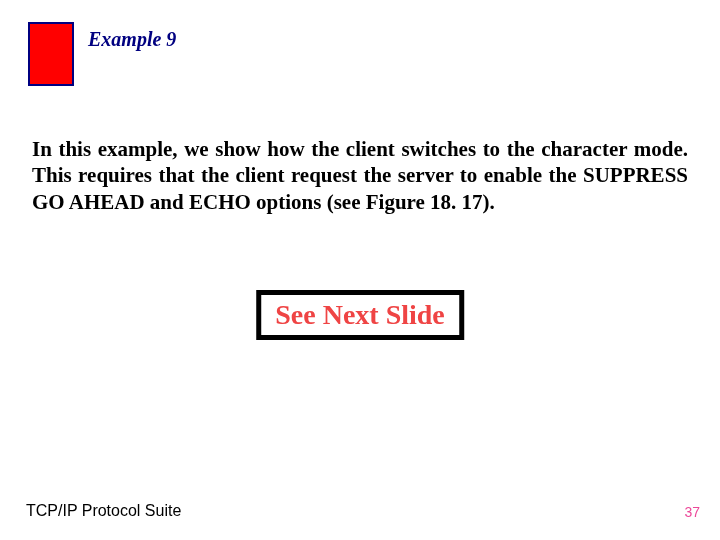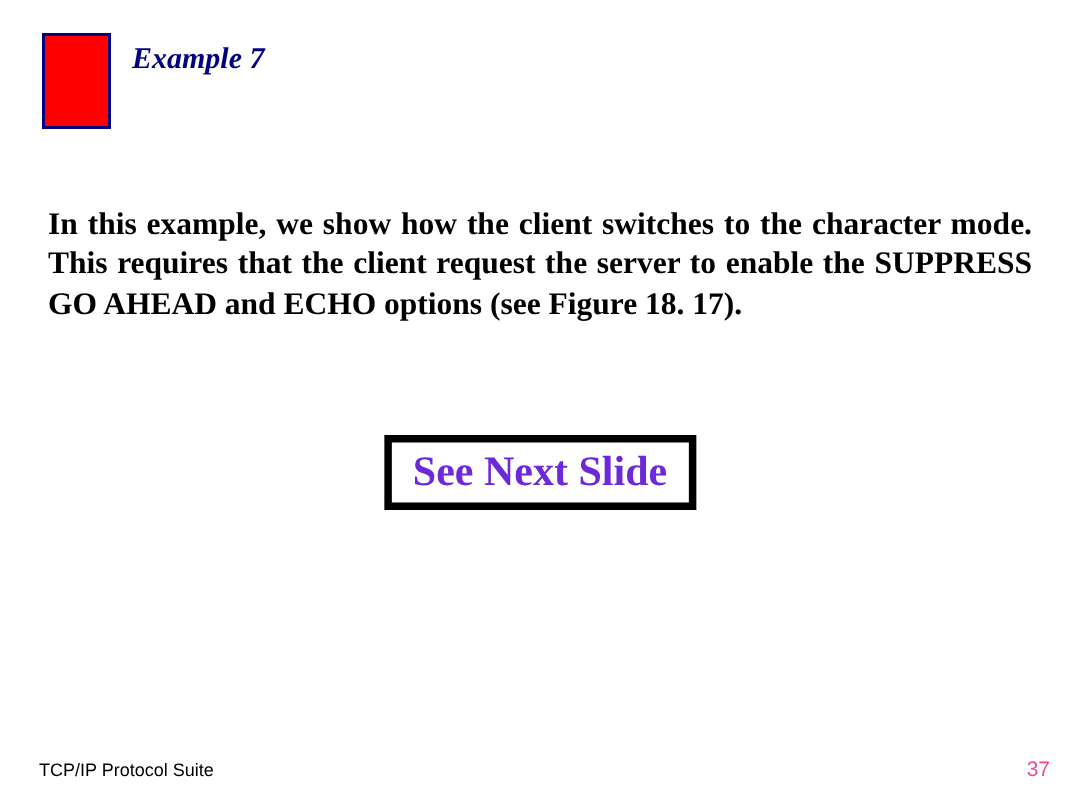--- a/index.html
+++ b/index.html
@@ -48,46 +48,46 @@
     top: 290px;
     left: 50%;
     transform: translateX(-50%);
     border: 5px solid #000000;
     padding: 4px 14px;
     box-sizing: border-box;
   }
   .cta-text {
     font-size: 28px;
     font-weight: bold;
-    color: #6d28d9;
+    color: #ef4444;
     white-space: nowrap;
   }
   .footer-left {
     position: absolute;
     bottom: 20px;
     left: 26px;
     font-family: Tahoma, Arial, sans-serif;
-    font-size: 12px;
+    font-size: 16px;
     color: #000000;
   }
   .footer-right {
     position: absolute;
     bottom: 20px;
     right: 20px;
     font-family: Tahoma, Arial, sans-serif;
     font-size: 14px;
     color: #ec4899;
   }
 </style>
 </head>
 <body>
 
 <div class="red-box"></div>
 
-<div class="title">Example 7</div>
+<div class="title">Example 9</div>
 
 <div class="body-text">In this example, we show how the client switches to the character mode. This requires that the client request the server to enable the SUPPRESS GO AHEAD and ECHO options (see Figure 18. 17).</div>
 
 <div class="cta-box">
   <span class="cta-text">See Next Slide</span>
 </div>
 
 <div class="footer-left">TCP/IP Protocol Suite</div>
 <div class="footer-right">37</div>
 

